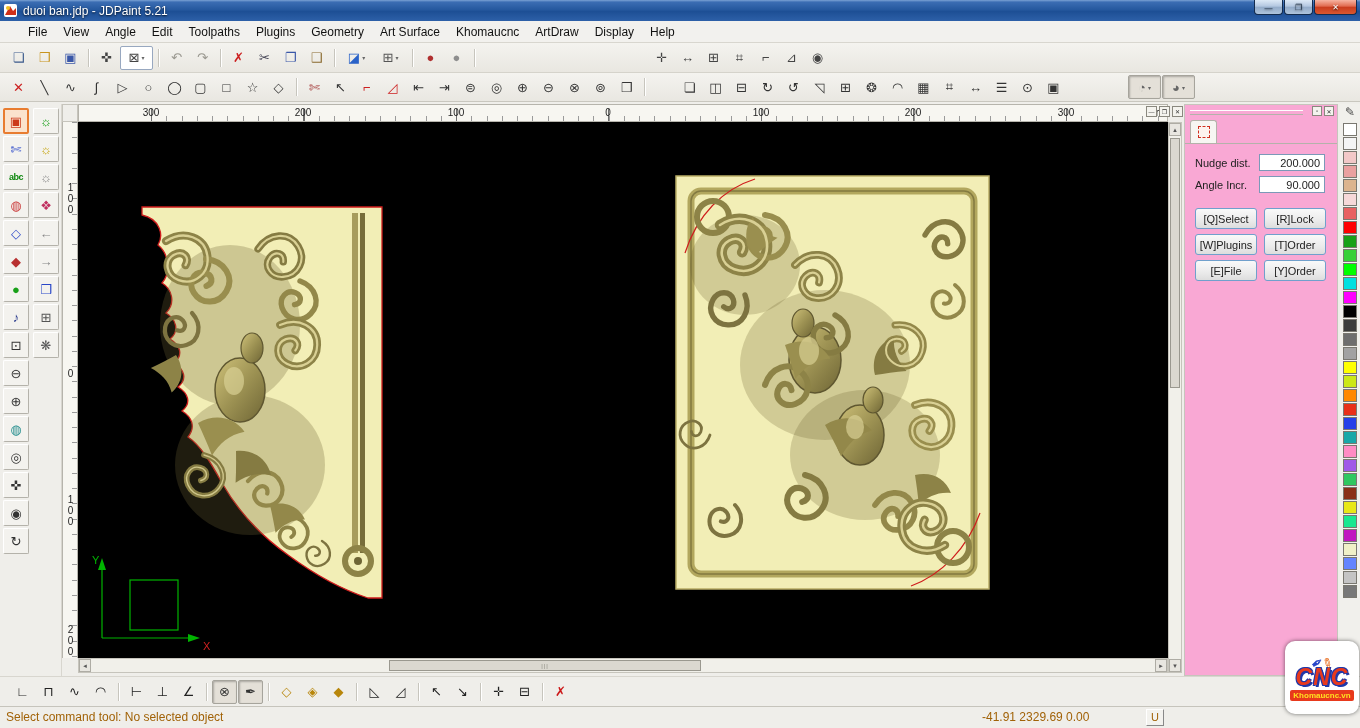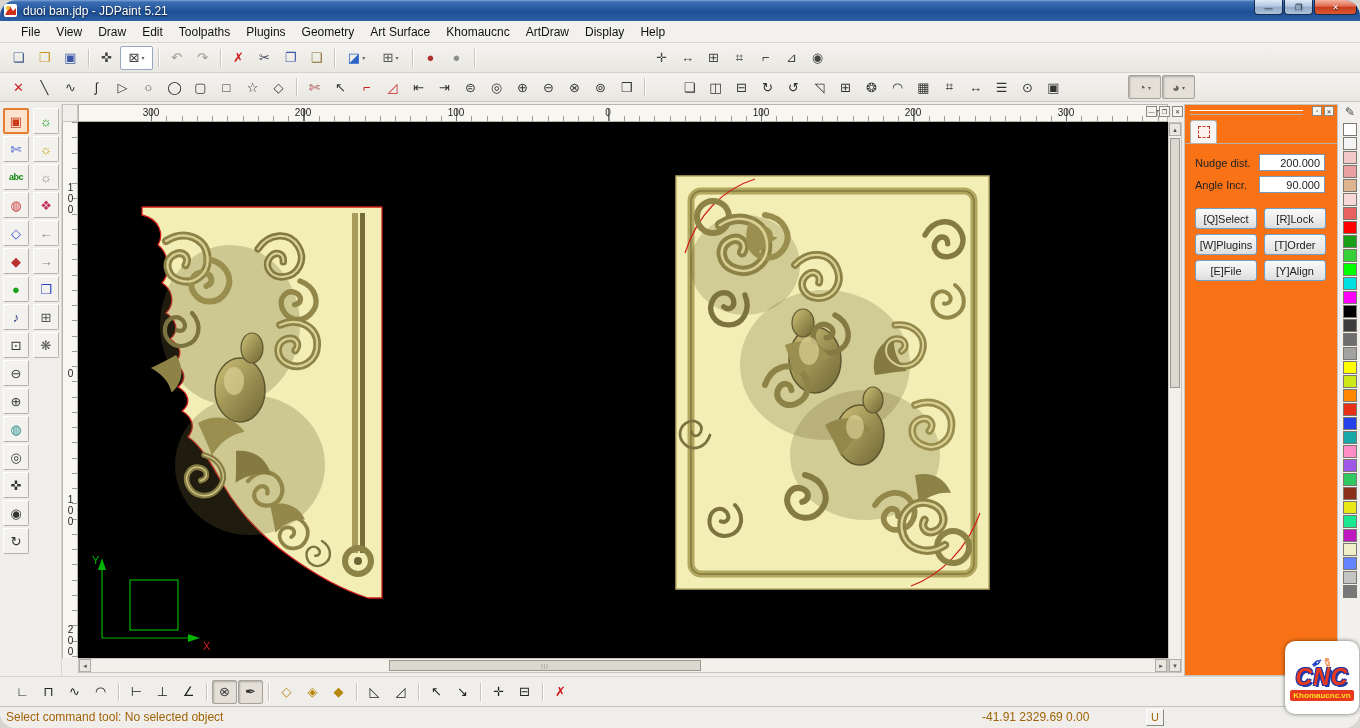--- a/index.html
+++ b/index.html
@@ -1,35 +1,35 @@
 <!DOCTYPE html>
 <html><head>
 <meta charset="utf-8">
 <title>duoi ban.jdp - JDPaint 5.21</title>
 <style>
   * { box-sizing: border-box; margin: 0; padding: 0; }
   html,body { width:1360px; height:728px; }
   body { font-family: "Liberation Sans", "DejaVu Sans", sans-serif; font-size: 12px; background:#d8d6d0; }
-  #app { position: relative; width: 1360px; height: 728px; background:#efeeea; overflow: hidden; user-select: none; border-radius: 16px; }
+  #app { position: relative; width: 1360px; height: 728px; background:#efeeea; overflow: hidden; user-select: none; }
 
   
   .titlebar { position:absolute; left:0; top:0; width:1360px; height:21px;
     background: linear-gradient(180deg,#7ba2d4 0%,#3b6db3 10%,#26599f 45%,#1d4f95 55%,#2d60a8 100%);
     color:#fff; display:flex; align-items:center; gap:5px; padding:0 3px;
     text-shadow: 0 1px 2px rgba(0,0,0,.8); }
   .app-icon { width:15px; height:15px; display:inline-block; }
   .win-controls { margin-left:auto; display:flex; gap:1px; align-self:flex-start; }
   .wbtn { width:29px; height:15px; border:1px solid #142c4e; border-top:none; border-radius:0 0 4px 4px;
     background: linear-gradient(#dde9f6 0%,#b3c7e0 45%,#93abc9 50%,#aec4dc 100%);
     color:#1c2f44; font-size:8px; display:flex; align-items:center; justify-content:center; }
   .wbtn.close { width:43px; background: linear-gradient(#f6b4a2 0%,#e06a4e 45%,#c93c1e 50%,#da582f 100%); color:#fff; }
 
   
   .menubar { position:absolute; left:0; top:21px; width:1360px; height:22px; background:#f2f1ee;
-    border-bottom:1px solid #d8d6cf; display:flex; align-items:center; padding-left:13px; }
+    border-bottom:1px solid #d8d6cf; display:flex; align-items:center; padding-left:20px; }
   .menu-item { padding:2px 8px; color:#111; }
 
   
   .toolbar { position:absolute; left:0; width:1360px; background:linear-gradient(#f4f3ef,#e9e7e1);
     display:flex; align-items:center; padding-left:6px; gap:1px; border-bottom:1px solid #d5d3cb; }
   .t1 { top:43px; height:30px; }
   .t2 { top:73px; height:29px; border-bottom:1px solid #c9c7bf; }
   .tbi { width:25px; height:24px; display:flex; align-items:center; justify-content:center;
     font-size:13px; color:#444; border:1px solid transparent; border-radius:2px; flex:0 0 auto; }
   .tbi.dd { width:33px; }
@@ -97,21 +97,21 @@
     display:flex; align-items:center; justify-content:center; font-size:6px; letter-spacing:1px; color:#8a887f; }
   .hcorner { position:absolute; left:62px; top:658px; width:16px; height:15px; background:#efeeea; }
 
   
   .mdi-buttons { position:absolute; left:1146px; top:106px; display:flex; gap:2px; }
   .mbtn { width:11px; height:11px; border:1px solid #8a887f; background:#f4f3ee; font-size:6px;
     color:#333; display:flex; align-items:center; justify-content:center; }
 
   
   .right-panel { position:absolute; left:1184px; top:104px; width:154px; height:572px;
-    background:#f97316; border:1px solid #c6c4bc; }
+    background:#f9a8d4; border:1px solid #c6c4bc; }
   .panel-grip { height:13px; position:relative; }
   .panel-grip::before { content:""; position:absolute; left:5px; right:34px; top:5px; height:3px;
     border-top:1px solid #fff; border-bottom:1px solid #b4b2aa; }
   .panel-ctrls { position:absolute; right:3px; top:1px; display:flex; gap:2px; }
   .pg-btn { width:10px; height:10px; border:1px solid #8a887f; background:#f4f3ee; font-size:6px;
     color:#333; display:flex; align-items:center; justify-content:center; }
   .panel-tabs { height:26px; border-bottom:1px solid #b4b2aa; padding-left:5px; display:flex; align-items:flex-end; }
   .ptab { width:27px; height:23px; background:#f7f6f2; border:1px solid #b4b2aa; border-bottom:none;
     border-radius:3px 3px 0 0; display:flex; align-items:center; justify-content:center; }
   .marquee-icon { width:12px; height:12px; border:1px dashed #d03020; background:#fdf3ee; }
@@ -172,21 +172,21 @@
     <span class="wbtn">—</span>
         <span class="wbtn">❐</span>
         <span class="wbtn close">✕</span>
       </div>
   </div>
 
   <div class="menubar">
 
   <span class="menu-item">File</span>
       <span class="menu-item">View</span>
-      <span class="menu-item">Draw</span>
+      <span class="menu-item">Angle</span>
       <span class="menu-item">Edit</span>
       <span class="menu-item">Toolpaths</span>
       <span class="menu-item">Plugins</span>
       <span class="menu-item">Geometry</span>
       <span class="menu-item">Art Surface</span>
       <span class="menu-item">Khomaucnc</span>
       <span class="menu-item">ArtDraw</span>
       <span class="menu-item">Display</span>
       <span class="menu-item">Help</span>
     </div>
@@ -484,21 +484,21 @@
         <span class="field-input">90.000</span>
       </div>
     </div>
     <div class="pbuttons">
 
     <button class="pbtn">[Q]Select</button>
         <button class="pbtn">[R]Lock</button>
         <button class="pbtn">[W]Plugins</button>
         <button class="pbtn">[T]Order</button>
         <button class="pbtn">[E]File</button>
-        <button class="pbtn">[Y]Align</button>
+        <button class="pbtn">[Y]Order</button>
       </div>
   </div>
 
   <div class="palette-col">
     <div>
       
     <span class="ptool">✎</span></div>
     <div class="swatches">
 
     <div class="swatch" style="background: rgb(255, 255, 255);"></div>

